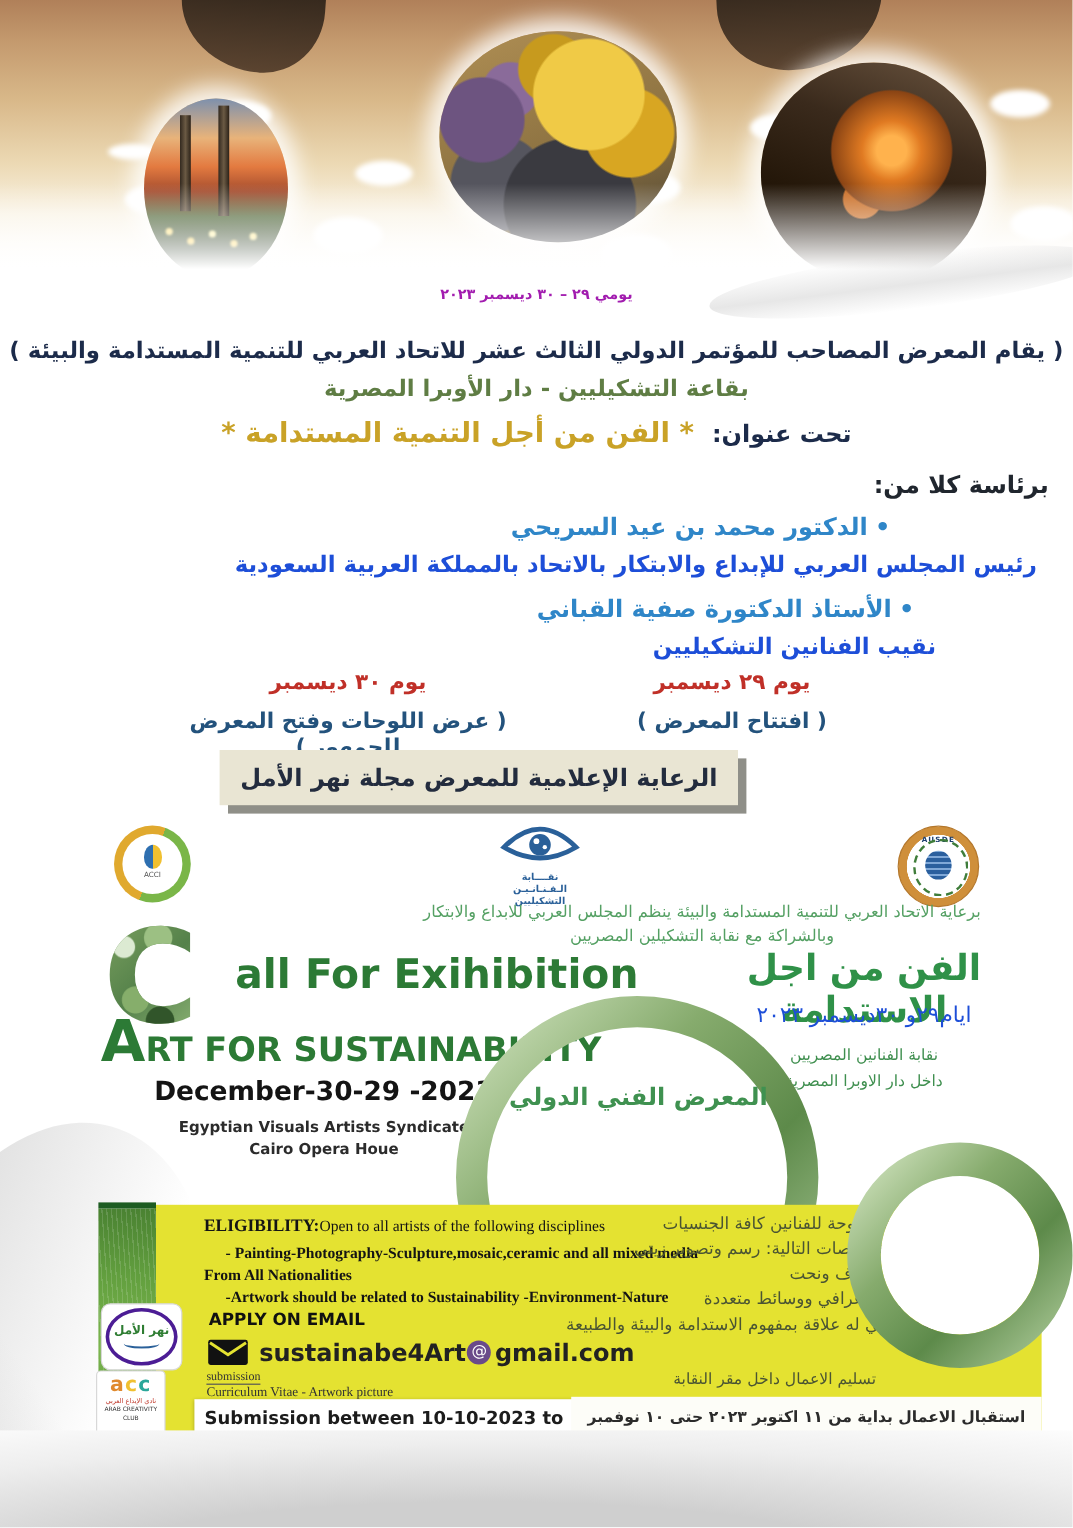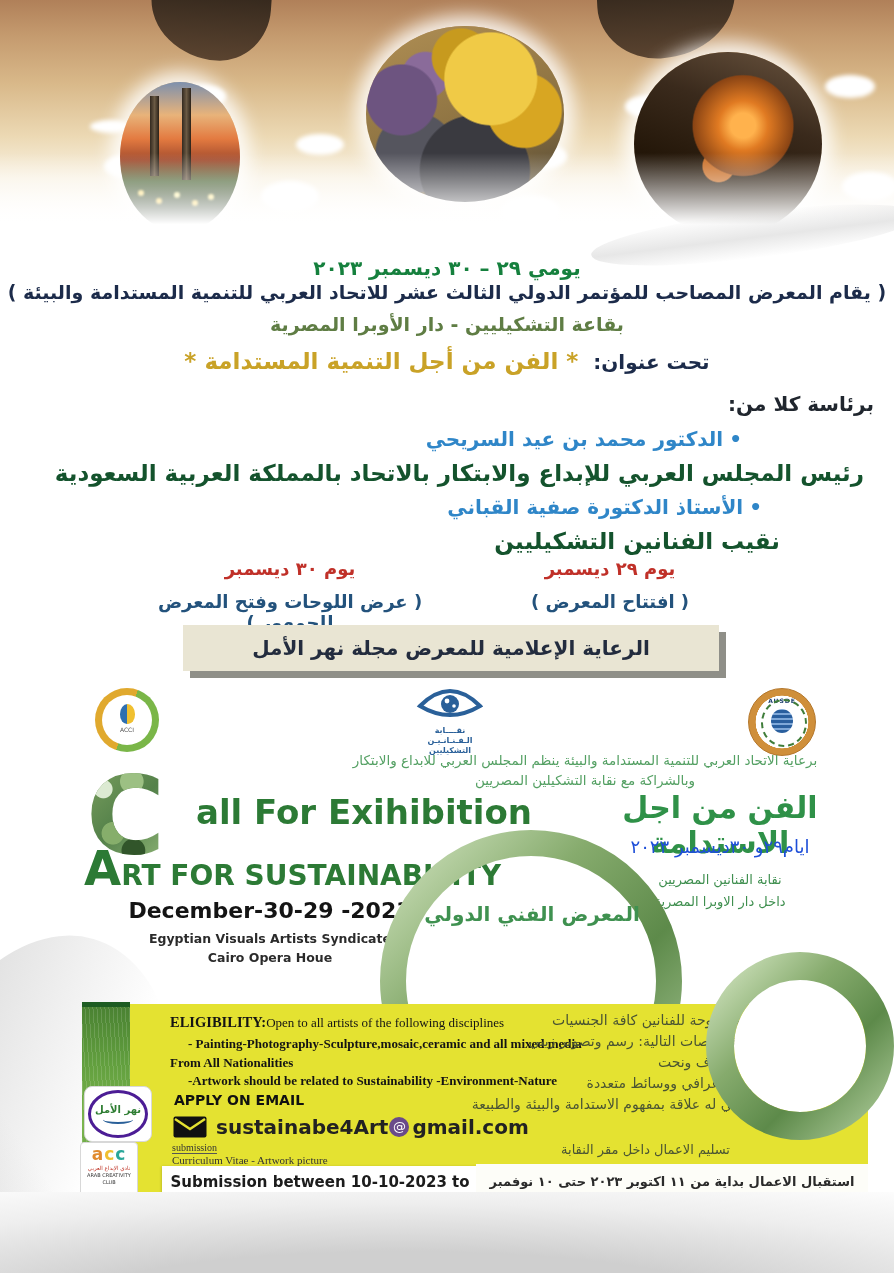--- a/index.html
+++ b/index.html
@@ -36,44 +36,44 @@
        linear-gradient(160deg,#b08f54,#8a7040 60%,#4c4436);}
   .c-mine{left:634px;top:52px;width:188px;height:184px;background:
        radial-gradient(circle at 58% 40%,#ffb24d 0 8%,#e07a22 16%,#8a4414 32%,rgba(0,0,0,0) 33%),
        radial-gradient(circle at 45% 62%,#c86a20 0 10%,rgba(0,0,0,0) 11%),
        linear-gradient(200deg,#6b5540 0%,#3a2a1c 35%,#241709 65%,#120a05 100%);}
   .swoosh-top{position:absolute;left:590px;top:212px;width:330px;height:46px;border-radius:50%;
        background:linear-gradient(180deg,rgba(0,0,0,0),#d3d3d3 55%,rgba(0,0,0,0));opacity:.55;transform:rotate(-7deg);}
 
   
   .t-center{position:absolute;left:0;width:894px;text-align:center;}
-  .date-line{top:256px;font-size:20px;font-weight:700;color:#15803d;}
+  .date-line{top:238px;font-size:12px;font-weight:700;color:#a21caf;}
   .event-line{top:281px;font-size:19px;font-weight:700;color:#1c2b4a;}
   .venue-line{top:313px;font-size:19px;font-weight:700;color:#5f7d44;}
   .title-line{top:348px;font-size:20px;font-weight:700;color:#1c2b4a;}
   .title-line .gold{font-size:23px;color:#c9a227;margin-right:8px;}
 
   
   .r-line{position:absolute;left:0;width:894px;text-align:right;direction:rtl;}
   .chairs-heading{top:392px;padding-right:20px;font-size:20px;font-weight:700;color:#20262e;box-sizing:border-box;}
   .chair-name{font-size:20px;font-weight:700;color:#2f86c8;box-sizing:border-box;padding-left:24px;}
-  .chair-role{font-size:23px;font-weight:700;color:#14532d;box-sizing:border-box;}
+  .chair-role{font-size:19px;font-weight:700;color:#1d4ed8;box-sizing:border-box;}
   .n1{top:427px;padding-right:152px;} .r1{top:460px;padding-right:30px;}
   .n2{top:495px;padding-right:132px;} .r2{top:528px;padding-right:114px;}
   .bullet{color:#2f86c8;margin-left:6px;}
 
   
   .sched{position:absolute;text-align:center;direction:rtl;}
   .sched .d{font-size:18px;font-weight:700;color:#c03028;}
   .sched .e{margin-top:12px;font-size:18px;font-weight:700;color:#23527c;}
   .sched-right{left:460px;top:558px;width:300px;}
   .sched-left{left:120px;top:558px;width:340px;}
 
   
-  .sponsor{position:absolute;left:183px;top:625px;width:536px;height:46px;background:#e9e5d3;
+  .sponsor{position:absolute;left:183px;top:625px;width:432px;height:46px;background:#e9e5d3;
        box-shadow:7px 7px 0 #8f8f88;direction:rtl;text-align:center;line-height:46px;
        font-size:20px;font-weight:700;color:#232c3e;}
 
   
   .acci{position:absolute;left:95px;top:688px;width:64px;height:64px;border-radius:50%;
        background:conic-gradient(from 200deg,#e0a92e 0 50%,#7ab648 50% 100%);}
   .acci-in{position:absolute;left:7px;top:7px;width:50px;height:50px;border-radius:50%;background:#fff;text-align:center;}
   .bulb{display:inline-block;margin-top:9px;width:15px;height:20px;border-radius:50% 50% 46% 46%;
        background:linear-gradient(90deg,#2e6fb0 50%,#f0c030 50%);}
   .acci-label{font-size:6px;color:#555;margin-top:-2px;}

